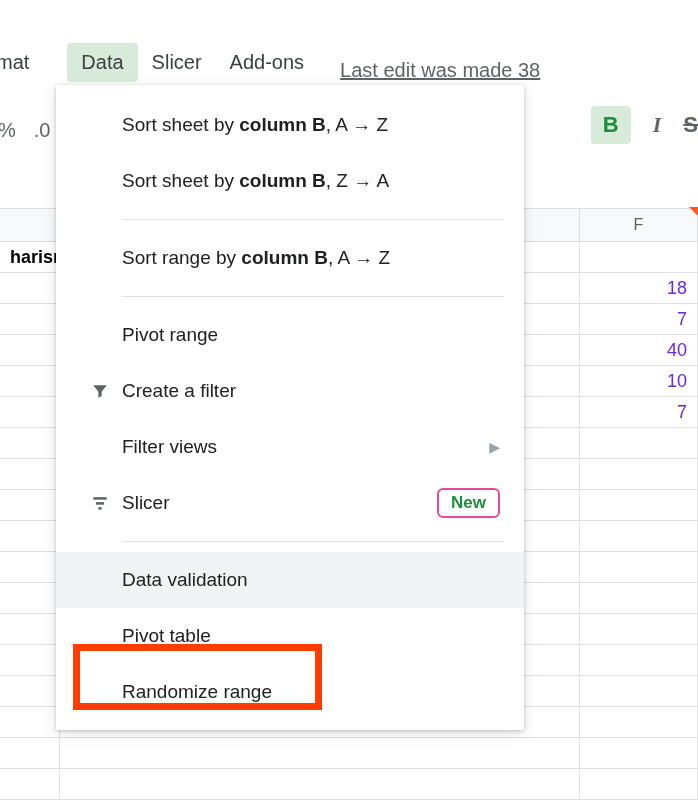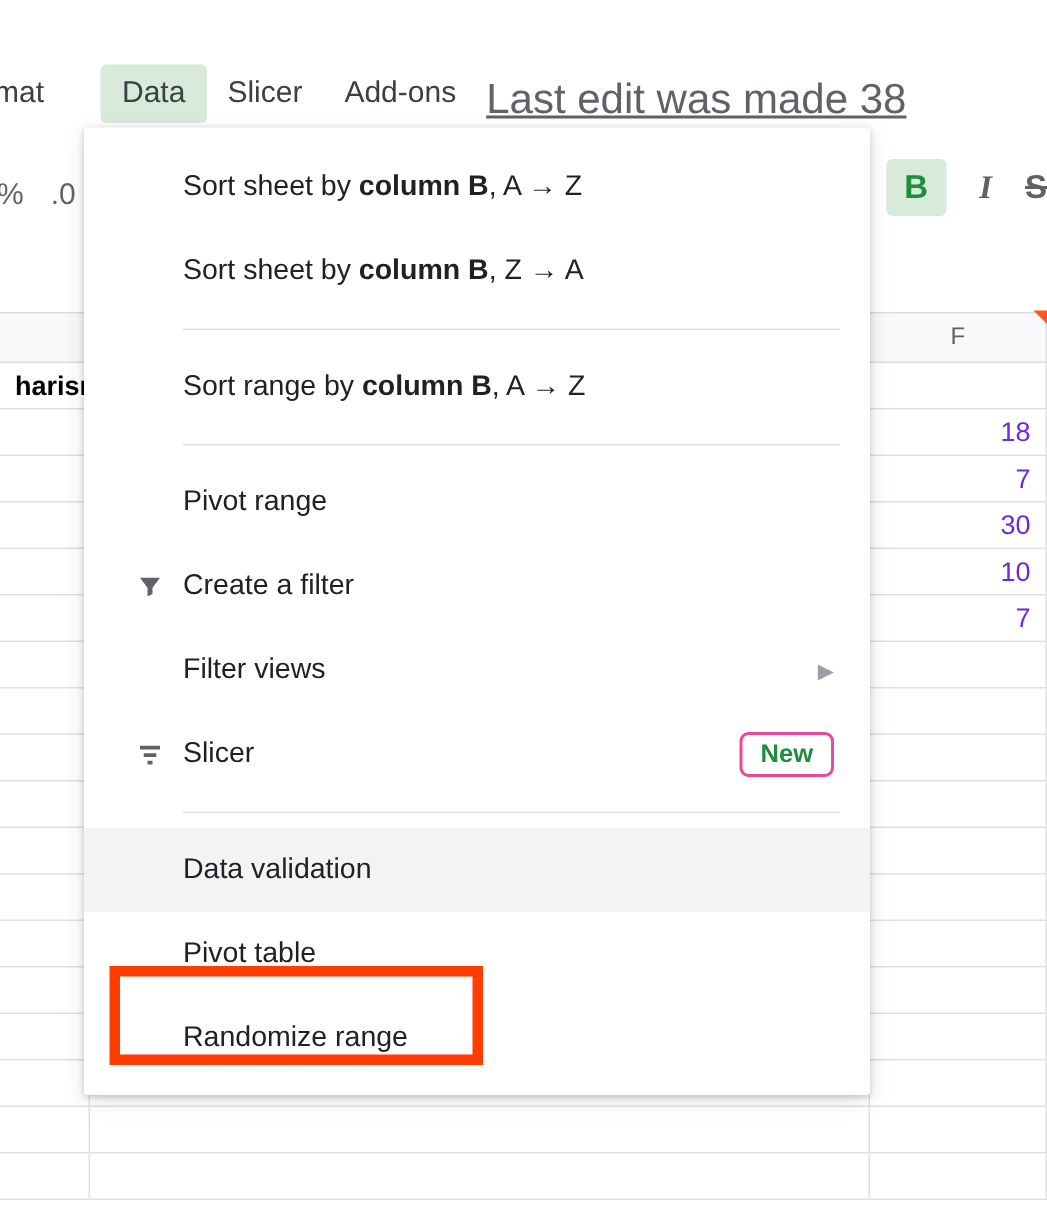--- a/index.html
+++ b/index.html
@@ -30,24 +30,24 @@
     font-size: 20px;
     color: #3c4043;
     cursor: pointer;
     border-radius: 4px;
   }
   .menubar-item.active {
     background: #d8ead9;
     margin-left: 24px;
   }
   .menubar .last-edit {
-    margin-left: 6px;
+    margin-left: 22px;
     color: #5f6368;
     text-decoration: underline;
-    font-size: 28px;
+    font-size: 20px;
   }
 
   .toolbar {
     position: absolute;
     top: 108px;
     left: 0;
     right: 0;
     height: 44px;
     display: flex;
     align-items: center;
@@ -105,21 +105,21 @@
     align-items: center;
   }
   .cell.c-a { width: 60px; font-weight: 700; justify-content: flex-start; color: #000; }
   .cell.c-e { width: 520px; font-weight: 700; color: #000; }
   .cell.c-f { flex: 1; justify-content: flex-end; color: #6d28d9; }
 
   .menu {
     position: absolute;
     top: 85px;
     left: 56px;
-    width: 524px;
+    width: 468px;
     background: #fff;
     box-shadow: 0 1px 4px rgba(0,0,0,0.20), 0 4px 16px rgba(0,0,0,0.10);
     border-radius: 2px;
     padding: 12px 0 10px 0;
     z-index: 10;
   }
   .menu-item {
     display: flex;
     align-items: center;
     height: 56px;
@@ -236,21 +236,21 @@
     <div class="cell c-f">18</div>
   </div>
   <div class="data-row">
     <div class="cell c-a"></div>
     <div class="cell c-e"></div>
     <div class="cell c-f">7</div>
   </div>
   <div class="data-row">
     <div class="cell c-a"></div>
     <div class="cell c-e"></div>
-    <div class="cell c-f">30</div>
+    <div class="cell c-f">40</div>
   </div>
   <div class="data-row">
     <div class="cell c-a"></div>
     <div class="cell c-e"></div>
     <div class="cell c-f">10</div>
   </div>
   <div class="data-row">
     <div class="cell c-a"></div>
     <div class="cell c-e"></div>
     <div class="cell c-f">7</div>

